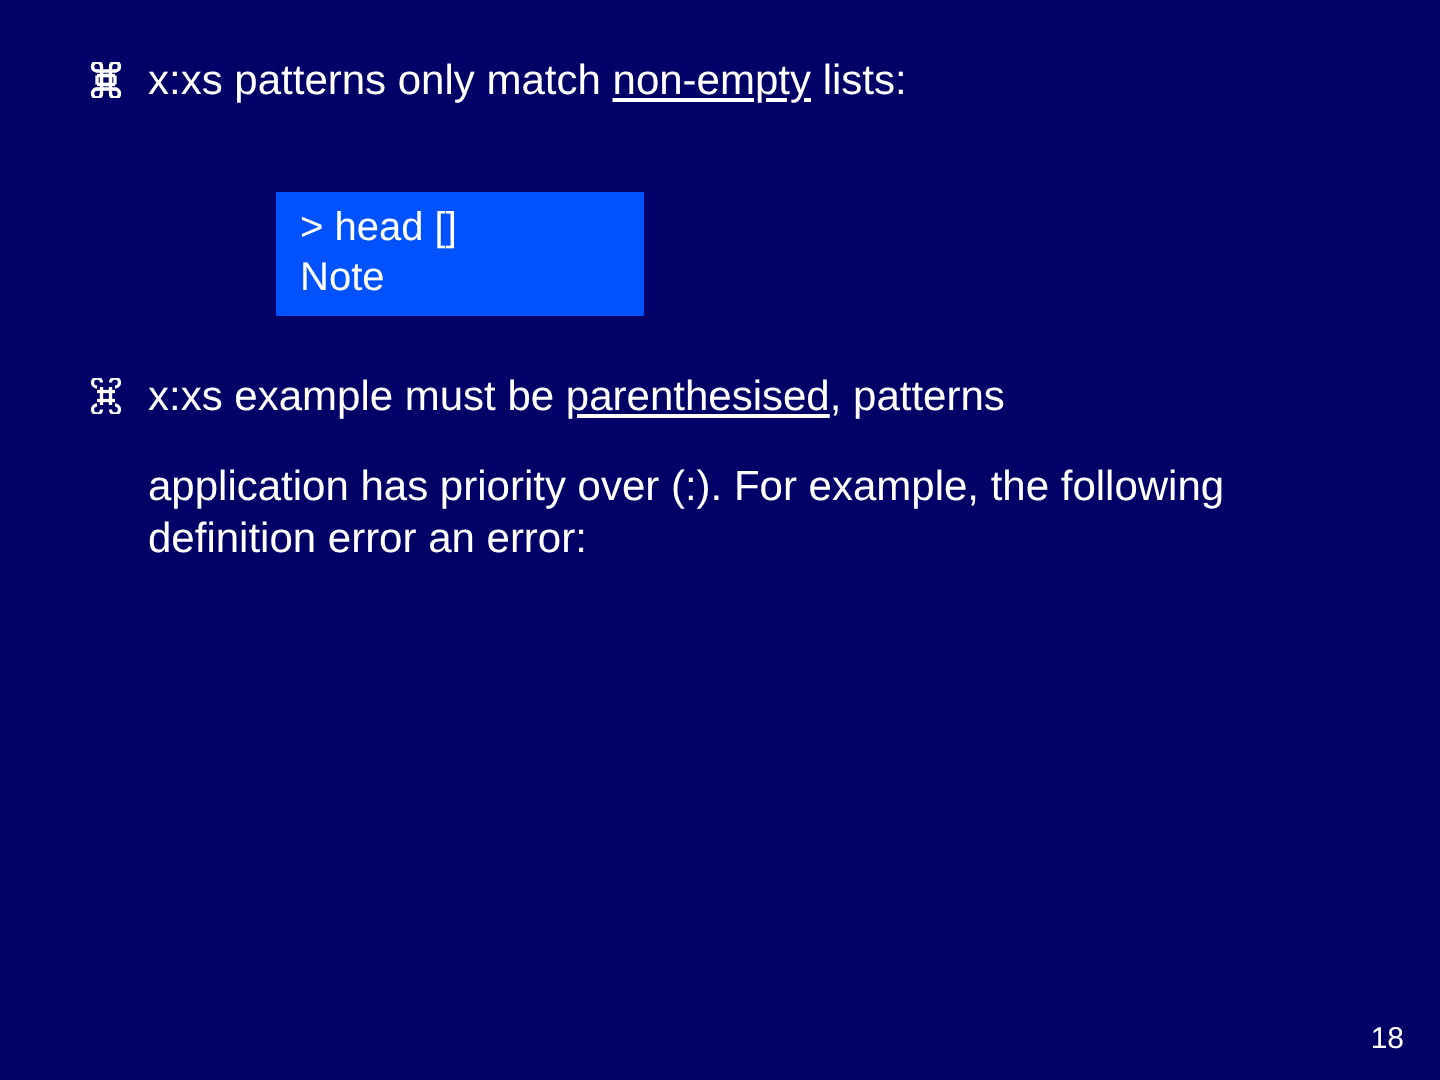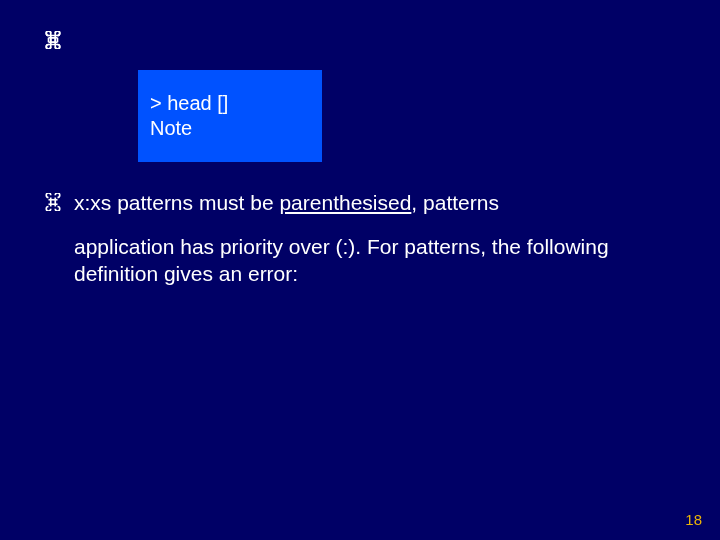--- a/index.html
+++ b/index.html
@@ -51,21 +51,21 @@
   .text-line {
     display: inline;
   }
   .underline {
     text-decoration: underline;
   }
   .codebox {
     background: #0052ff;
     color: #ffffff;
     display: inline-block;
-    padding: 21px 12px;
+    padding: 6px 12px;
     margin: 22px 0 28px 94px;
     font-family: Verdana, Geneva, sans-serif;
     font-size: 20px;
     line-height: 1.25;
     min-width: 160px;
   }
   .codebox .codeline {
     display: block;
     white-space: pre;
   }
@@ -75,21 +75,21 @@
     margin-bottom: 0;
   }
   .codebox2 {
     margin-top: 26px;
     margin-bottom: 0;
   }
   .pagenum {
     position: absolute;
     right: 18px;
     bottom: 10px;
-    color: #eab308;
+    color: #ffffff;
     font-size: 15px;
     text-align: center;
   }
 </style>
 </head>
 <body>
 
 <div class="slide">
 
 
@@ -100,39 +100,42 @@
         <path d="M6 6a3 3 0 1 1 3-3v3H6zM18 6a3 3 0 1 0-3-3v3h3zM6 18a3 3 0 1 0 3 3v-3H6zM18 18a3 3 0 1 1-3 3v-3h3zM9 9h6v6H9z" stroke="#ffffff" fill="none"></path>
         <rect x="9" y="6" width="6" height="12" stroke="none"></rect>
         <path d="M9 6h6M9 18h6M6 9v6M18 9v6"></path>
         <path d="M9 3a3 3 0 1 0-3 3M15 3a3 3 0 1 1 3 3M9 21a3 3 0 1 1-3-3M15 21a3 3 0 1 0 3-3"></path>
         <line x1="9" y1="6" x2="9" y2="18"></line>
         <line x1="15" y1="6" x2="15" y2="18"></line>
         <line x1="6" y1="9" x2="18" y2="9"></line>
         <line x1="6" y1="15" x2="18" y2="15"></line>
       </svg>
     </span>
+    <span>
+      <span class="text-line">x:xs patterns only match </span><span class="text-line underline">non-empty</span><span class="text-line"> lists:</span>
+    </span>
   </div>
 
   <div class="codebox">
     <span class="codeline">&gt; head []</span>
     <span class="codeline">Note</span>
   </div>
 
   <div class="bullet">
     <span class="icon">
       <svg viewBox="0 0 24 24" fill="none" stroke="#ffffff" stroke-width="2.2">
         <path d="M9 3a3 3 0 1 0-3 3M15 3a3 3 0 1 1 3 3M9 21a3 3 0 1 1-3-3M15 21a3 3 0 1 0 3-3"></path>
         <line x1="9" y1="6" x2="9" y2="18"></line>
         <line x1="15" y1="6" x2="15" y2="18"></line>
         <line x1="6" y1="9" x2="18" y2="9"></line>
         <line x1="6" y1="15" x2="18" y2="15"></line>
       </svg>
     </span>
     <span>
-      <span class="text-line">x:xs patterns must be </span><span class="text-line underline">parenthesised</span><span class="text-line">, patterns</span>
+      <span class="text-line">x:xs example must be </span><span class="text-line underline">parenthesised</span><span class="text-line">, patterns</span>
     </span>
   </div>
-  <div class="continuation">application has priority over (:).  For patterns, the following definition gives an error:</div>
+  <div class="continuation">application has priority over (:).  For example, the following definition error an error:</div>
 
 
   <div class="pagenum">18</div>
 
 </div>
 
 </body></html>

